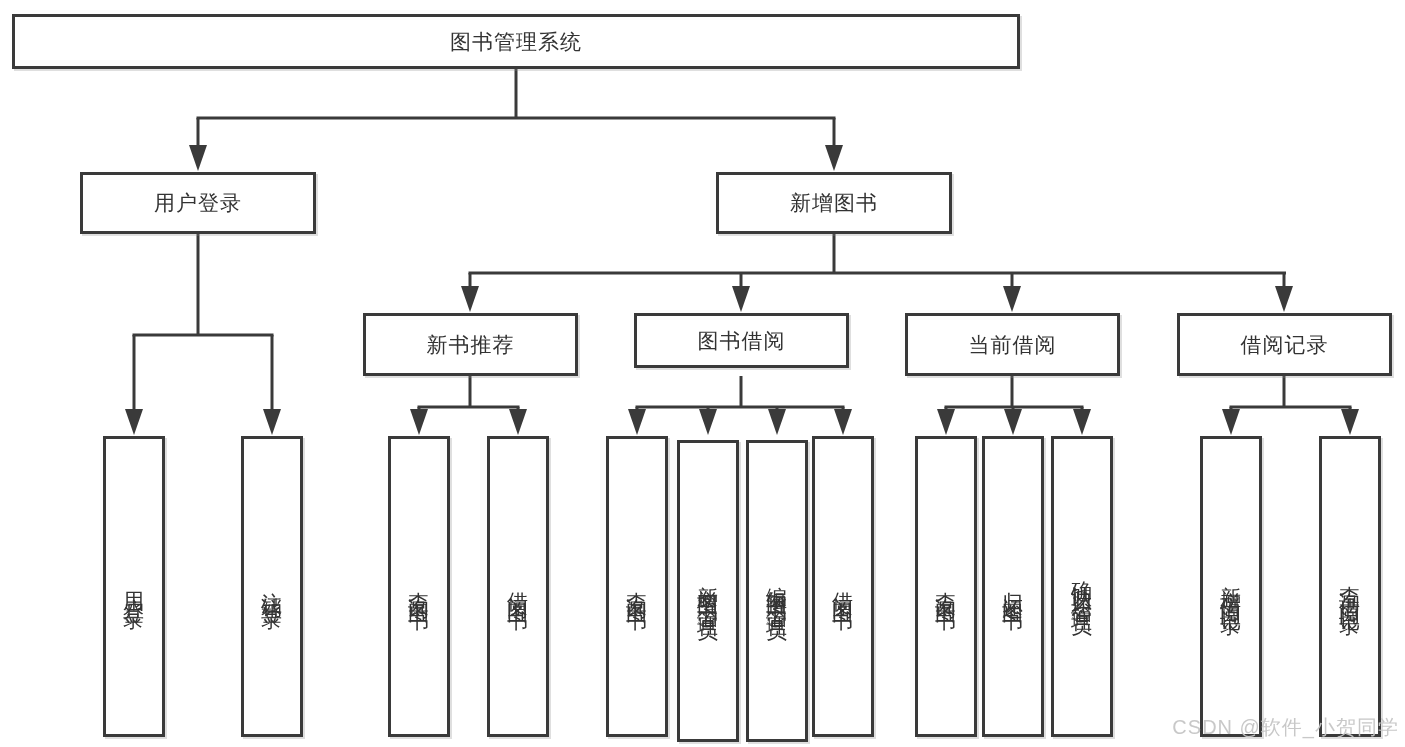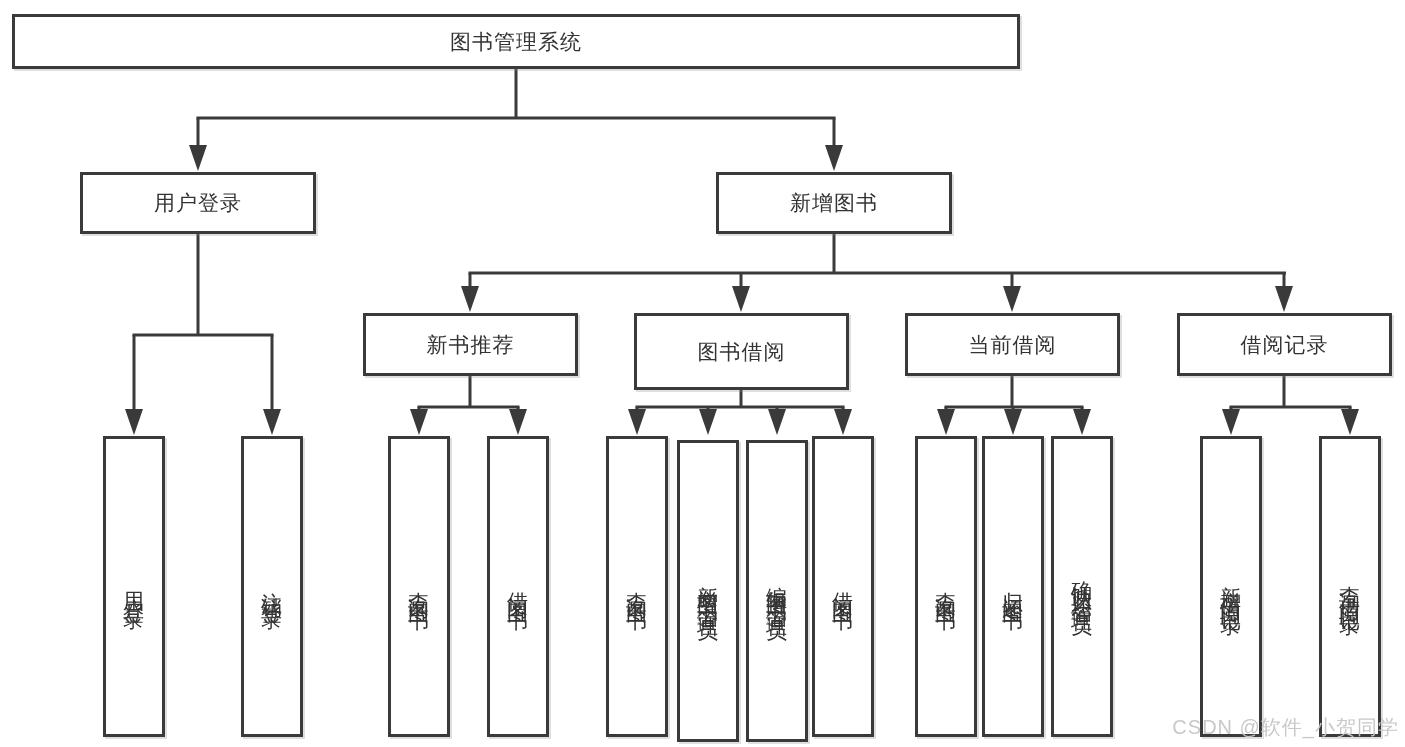--- a/index.html
+++ b/index.html
@@ -128,21 +128,21 @@
   <div class="box" style="left:80px; top:172px; width:236px; height:62px;">
     <span>用户登录</span>
   </div>
   <div class="box" style="left:716px; top:172px; width:236px; height:62px;">
     <span>新增图书</span>
   </div>
 
   <div class="box" style="left:363px; top:313px; width:215px; height:63px;">
     <span>新书推荐</span>
   </div>
-  <div class="box" style="left:634px; top:313px; width:215px; height:77px;">
+  <div class="box" style="left:634px; top:313px; width:215px; height:55px;">
     <span>图书借阅</span>
   </div>
   <div class="box" style="left:1177px; top:313px; width:215px; height:63px;">
     <span>借阅记录</span>
   </div>
   <div class="box" style="left:905px; top:313px; width:215px; height:63px;">
     <span>当前借阅</span>
   </div>
 
   <div class="box vbox" style="left:103px; top:436px; width:62px; height:301px;">

